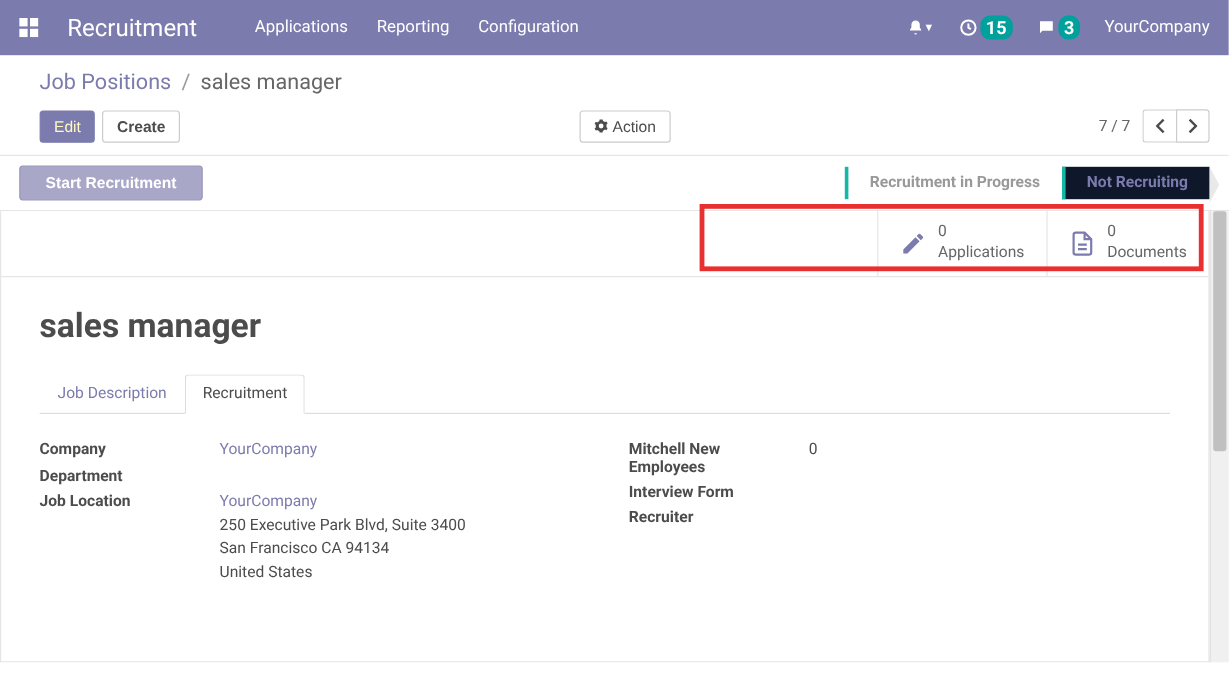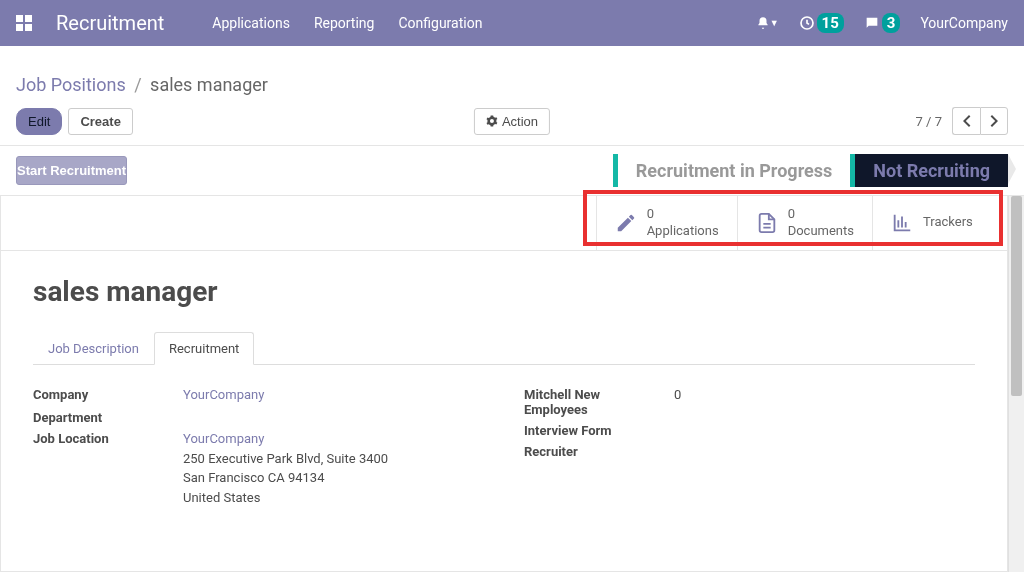--- a/index.html
+++ b/index.html
@@ -10,42 +10,42 @@
 .navbar .brand { font-size: 20px; font-weight: 400; margin-right: 48px; }
 .navbar .nav-items { display: flex; gap: 24px; }
 .navbar .nav-item { color: #fff; cursor: pointer; font-size: 14px; }
 .navbar .right { margin-left: auto; display: flex; align-items: center; gap: 20px; }
 .navbar .icon-wrap { position: relative; display: flex; align-items: center; }
 .navbar .badge { background: #00a09d; color: #fff; font-size: 15px; padding: 1px 5px; border-radius: 8px; margin-left: 2px; font-weight: bold; }
 .navbar .company { font-size: 14px; }
 .navbar .user { display: flex; align-items: center; gap: 8px; font-size: 14px; }
 .navbar .avatar { width: 24px; height: 24px; border-radius: 50%; background: #d4a574; display: inline-block; }
 
-.control-panel { padding: 12px 16px 10px 16px; border-bottom: 1px solid #e5e5e5; margin-top: 16px; }
+.control-panel { padding: 12px 16px 10px 33px; border-bottom: 1px solid #e5e5e5; }
 .breadcrumb { font-size: 18px; margin-bottom: 12px; }
 .breadcrumb .link { color: #7c7bad; cursor: pointer; }
 .breadcrumb .sep { color: #999; margin: 0 4px; }
 .breadcrumb .current { color: #666; }
 .cp-row { display: flex; align-items: center; }
 .btn { border: 1px solid #ccc; background: #fff; padding: 5px 11px; border-radius: 3px; cursor: pointer; font-size: 13px; color: #4c4c4c; }
 .btn + .btn { margin-left: 6px; font-weight: bold; }
-.btn-primary { background: #7c7bad; color: #0f172a; border-color: #7c7bad; border-radius: 10px; }
+.btn-primary { background: #7c7bad; color: #fef9c3; border-color: #7c7bad; }
 .btn-action { display: flex; align-items: center; gap: 4px; }
 .cp-center { margin-left: auto; margin-right: auto; position: absolute; left: 50%; transform: translateX(-50%); }
 .pager { margin-left: auto; display: flex; align-items: center; gap: 10px; justify-content: space-between; }
 .pager-count { color: #666; font-size: 13px; }
 .pager-btns { display: flex; }
 .pager-btn { border: 1px solid #ccc; background: #fff; width: 28px; height: 28px; display: flex; align-items: center; justify-content: center; cursor: pointer; }
 .pager-btn:first-child { border-radius: 3px 0 0 3px; border-right: none; }
 .pager-btn:last-child { border-radius: 0 3px 3px 0; }
 
 .statusbar { display: flex; align-items: center; padding: 8px 16px; border-bottom: 1px solid #e5e5e5; background: #fff; }
-.btn-start { background: #a8a7c7; color: #fff; border: 1px solid #9998bb; padding: 6px 0; border-radius: 3px; cursor: pointer; font-size: 13px; font-weight: bold; }
+.btn-start { background: #a8a7c7; color: #fff; border: 1px solid #9998bb; padding: 6px 21px; border-radius: 3px; cursor: pointer; font-size: 13px; font-weight: bold; }
 .status-stages { margin-left: auto; display: flex; align-items: center; }
-.stage { padding: 6px 18px; color: #999; font-size: 18px; font-weight: bold; border-left: 5px solid #14b8a6; position: relative; cursor: pointer; }
+.stage { padding: 6px 18px; color: #999; font-size: 13px; font-weight: bold; border-left: 3px solid #14b8a6; position: relative; cursor: pointer; }
 .stage.active { background: #0f172a; color: #7c7bad; }
 .stage.active::after { content: ''; position: absolute; right: -8px; top: 0; bottom: 0; width: 0; height: 0; border-top: 15px solid transparent; border-bottom: 15px solid transparent; border-left: 8px solid #e9e9e9; }
 
 .sheet-wrap { background: #f9f9f9; padding: 0; display: flex; }
 .sheet { background: #fff; max-width: 1008px; flex: 1; border: 1px solid #e5e5e5; border-top: none; }
 .scroll-track { width: 16px; background: #f0f0f0; border-left: 1px solid #e0e0e0; position: relative; }
 .scroll-thumb { position: absolute; left: 2px; right: 2px; top: 0; height: 200px; background: #c0c0c0; border-radius: 2px; }
 
 .stat-buttons { display: flex; justify-content: flex-end; border-bottom: 1px solid #e5e5e5; }
 .stat-btn { display: flex; align-items: center; gap: 10px; padding: 10px 18px; border-left: 1px solid #e5e5e5; cursor: pointer; min-width: 135px; }
@@ -177,30 +177,20 @@
             <svg width="22" height="22" viewBox="0 0 24 24" fill="none" stroke="#7c7bad" stroke-width="2">
                 <path d="M14 2H6a2 2 0 00-2 2v16a2 2 0 002 2h12a2 2 0 002-2V8l-6-6z"></path>
                 <path d="M14 2v6h6M8 13h8M8 17h8"></path>
               </svg>
           </span>
           <span class="stat-text">
             <span class="stat-val">0</span>
             <span class="stat-label">Documents</span>
           </span>
         </div>
-        <div class="stat-btn">
-          <span class="stat-icon">
-            <svg width="22" height="22" viewBox="0 0 24 24" fill="#7c7bad">
-                <path d="M3 3v18h18v-2H5V3H3zm4 14h2V9H7v8zm4 0h2V5h-2v12zm4 0h2v-6h-2v6z"></path>
-              </svg>
-          </span>
-          <span class="stat-text">
-            <span class="stat-label">Trackers</span>
-          </span>
-        </div>
       </div>
       <div class="red-highlight" style="top:-6px; right:4px; width:420px; height:56px;"></div>
     </div>
 
     <div class="form-body">
       <h1 class="record-title">sales manager</h1>
 
       <div class="tabs">
         <div class="tab">Job Description</div>
         <div class="tab active">Recruitment</div>

